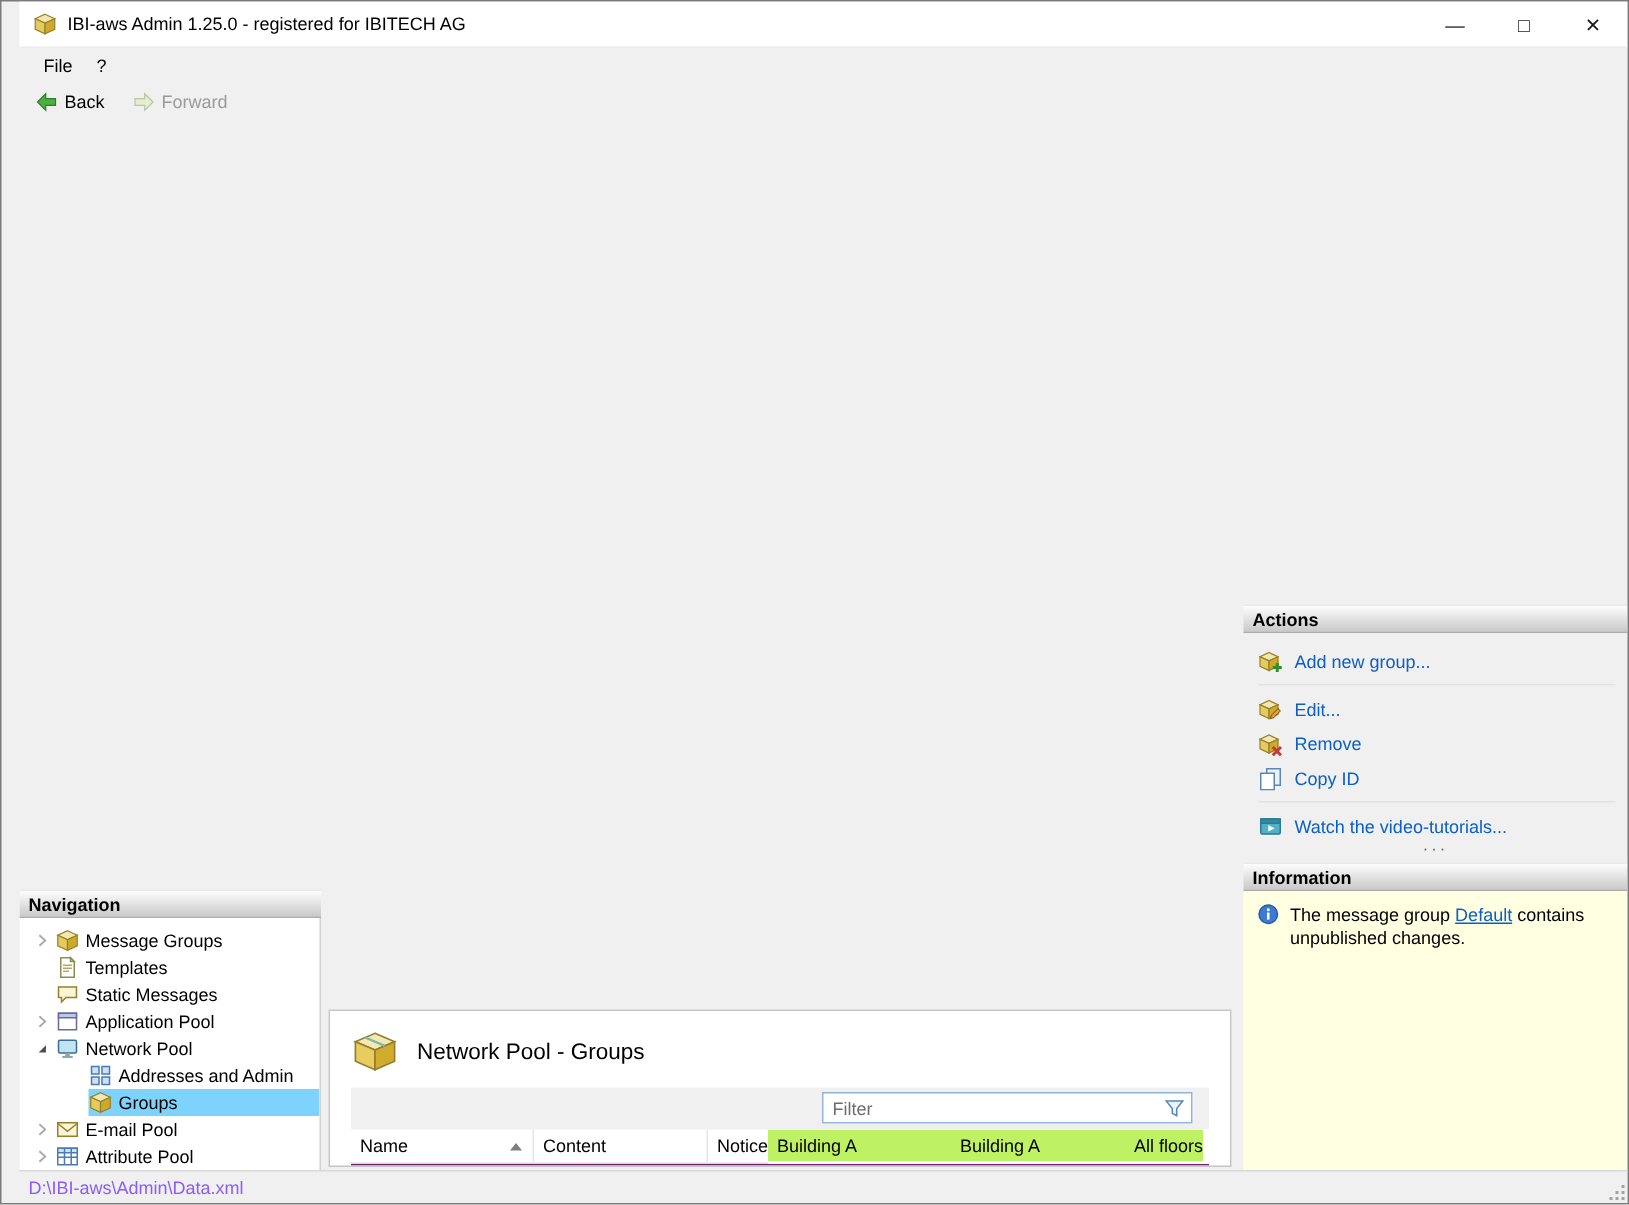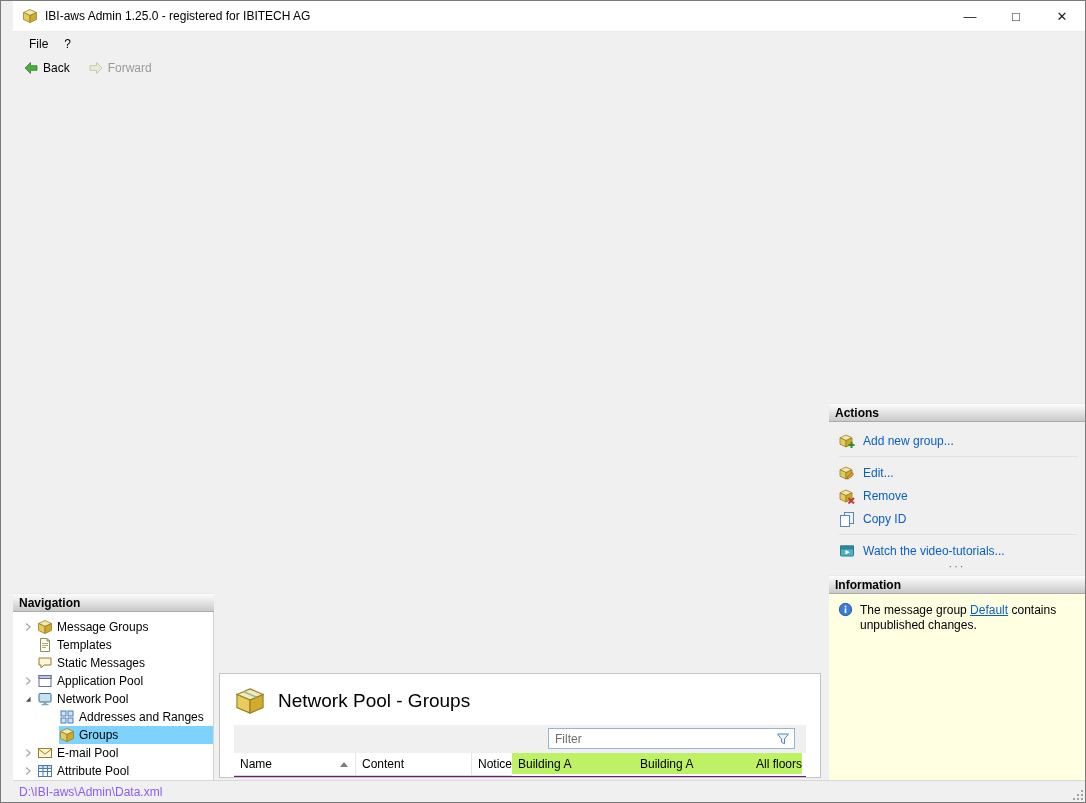--- a/index.html
+++ b/index.html
@@ -46,21 +46,21 @@
   .exp { width:18px; height:16px; flex:none; display:flex; align-items:center; justify-content:center; }
   .twrap { display:flex; align-items:center; flex:1; height:18px; }
   .titem.selected .twrap { background:#7dd3fc; }
   .nicon { width:16px; height:16px; margin-right:4px; flex:none; }
   .tlabel { white-space:nowrap; }
 
   
   .content { flex:1; margin:2px 4px 2px 5px; background:#ffffff; border:1px solid #c5c5c5; display:flex; flex-direction:column; overflow:hidden; }
   .content-hdr { display:flex; align-items:center; padding:13px 14px 10px 15px; gap:13px; flex:none; }
   .content-hdr .bigicon { width:30px; height:28px; flex:none; }
-  .content-title { font-size:19px; }
+  .content-title { font-size:15px; }
   .filter-strip { margin:0 14px; height:28px; background:#f0f0f0; position:relative; flex:none; }
   .filter-box { position:absolute; right:11px; top:3px; width:247px; height:21px; background:#ffffff;
                 border:1px solid #93b5d7; display:flex; align-items:center; }
   .filter-box input { border:none; outline:none; flex:1; min-width:0; padding:0 6px; background:transparent;
                       font-family:inherit; font-size:12px; color:#000; }
   .filter-box input::placeholder { color:#6d6d6d; }
   .funnel { width:16px; height:16px; margin-right:3px; flex:none; }
 
   .tbl { margin:0 14px; flex:1; display:flex; flex-direction:row; border-bottom:1px solid #701a75; overflow:hidden; }
   .tbl-hdr { display:flex; height:23px; border-bottom:1px solid #d9d9d9; background:#ffffff; flex:none; }
@@ -214,21 +214,21 @@
 
         <div class="titem child">
           <span class="exp"></span>
           <span class="twrap">
               <span class="nicon"><svg viewBox="0 0 16 16">
                   <rect x="2" y="2" width="5" height="5" fill="#cfe2f5" stroke="#4a7ab0"></rect>
                   <rect x="9" y="2" width="5" height="5" fill="#cfe2f5" stroke="#4a7ab0"></rect>
                   <rect x="2" y="9" width="5" height="5" fill="#cfe2f5" stroke="#4a7ab0"></rect>
                   <rect x="9" y="9" width="5" height="5" fill="#cfe2f5" stroke="#4a7ab0"></rect>
                 </svg></span>
-          <span class="tlabel">Addresses and Ranges</span>
+          <span class="tlabel">Addresses and Admin</span>
             </span>
         </div>
 
         <div class="titem child selected">
           <span class="exp"></span>
           <span class="twrap">
               <span class="nicon"><svg viewBox="0 0 16 16">
                   <polygon points="8,1.5 14.5,4.5 8,7.5 1.5,4.5" fill="#f3e6ae" stroke="#93802a" stroke-width="0.8"></polygon>
                   <polygon points="1.5,4.5 8,7.5 8,14.5 1.5,11.5" fill="#e6cb5c" stroke="#93802a" stroke-width="0.8"></polygon>
                   <polygon points="14.5,4.5 8,7.5 8,14.5 14.5,11.5" fill="#cfa92c" stroke="#93802a" stroke-width="0.8"></polygon>

